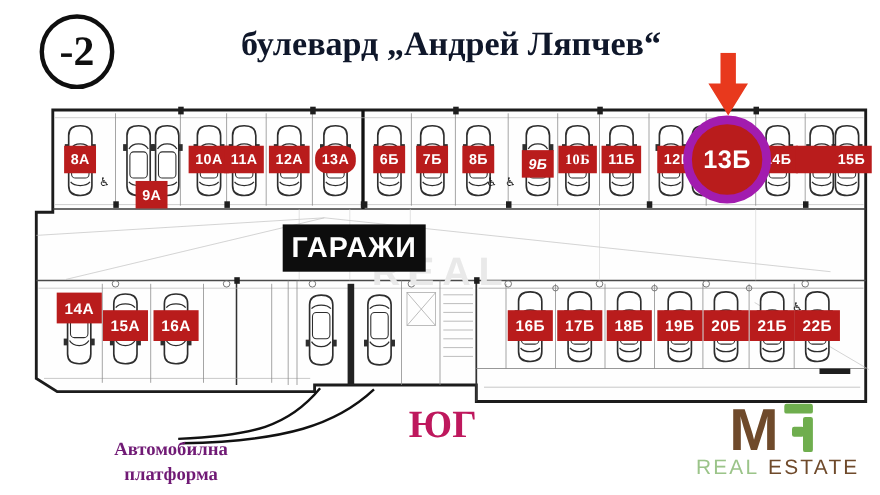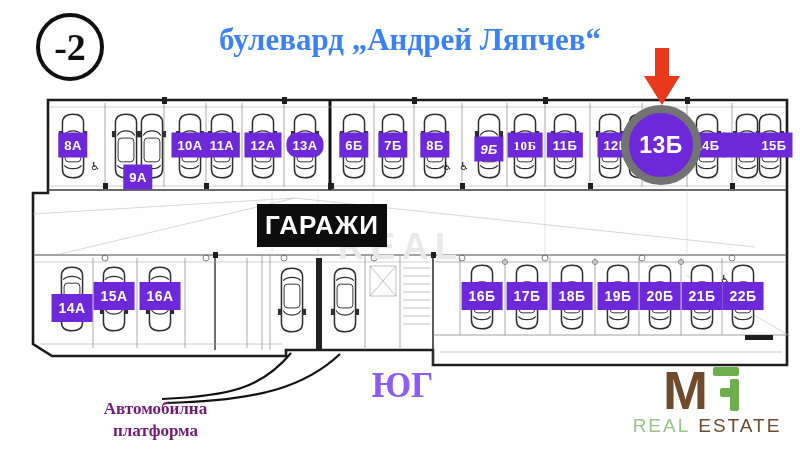--- a/index.html
+++ b/index.html
@@ -3,41 +3,41 @@
 <meta charset="utf-8">
 <style>
   html,body{margin:0;padding:0;background:#fff;}
   .stage{position:relative;width:800px;height:450px;background:#ffffff;overflow:hidden;
          font-family:"Liberation Sans",sans-serif;}
   
   .floor-badge{position:absolute;left:36px;top:13px;width:60px;height:60px;border:4px solid #0f0f0f;
     border-radius:50%;display:flex;align-items:center;justify-content:center;
     font:bold 38px "Liberation Serif",serif;color:#0f0f0f;z-index:6;}
   .title{position:absolute;left:140px;top:22px;width:540px;margin:0;text-align:center;
-    font:bold 31px "Liberation Serif",serif;color:#3b82f6;z-index:6;white-space:nowrap;}
+    font:bold 31px "Liberation Serif",serif;color:#0f172a;z-index:6;white-space:nowrap;}
   .arrow{position:absolute;left:643px;top:48px;z-index:7;}
   
   .plan-svg{position:absolute;left:0;top:0;z-index:1;}
   
-  .spot{position:absolute;transform:translate(-50%,-50%);background:#6d28d9;color:#fff;
+  .spot{position:absolute;transform:translate(-50%,-50%);background:#b91c1c;color:#fff;
     font-weight:bold;font-size:13px;line-height:1;padding:6px 6px;white-space:nowrap;
     letter-spacing:.4px;z-index:3;}
   .spot.big{font-size:14px;padding:7px 7px;}
-  .spot.circle{width:64px;height:64px;padding:0;border:8px solid #737373;border-radius:50%;
+  .spot.circle{width:64px;height:64px;padding:0;border:8px solid #a21caf;border-radius:50%;
     display:flex;align-items:center;justify-content:center;font-size:23px;z-index:5;}
   .wc{position:absolute;transform:translate(-50%,-50%);font-family:"DejaVu Sans",sans-serif;
     font-size:11px;color:#1a1a1a;z-index:2;}
   
   .garages-box{position:absolute;left:257px;top:204px;width:130px;height:43px;background:#0d0d0d;
     color:#fff;display:flex;align-items:center;justify-content:center;
     font:bold 26px "Liberation Sans",sans-serif;letter-spacing:1px;z-index:3;}
   .watermark{position:absolute;left:338px;top:226px;font:bold 36px "Liberation Sans",sans-serif;
     color:#e9e9e9;letter-spacing:7px;z-index:2;}
   .south{position:absolute;left:330px;top:366px;width:145px;text-align:center;
-    font:bold 35px "Liberation Serif",serif;color:#8b5cf6;z-index:6;}
+    font:bold 35px "Liberation Serif",serif;color:#be185d;z-index:6;}
   .platform{position:absolute;left:68px;top:398px;width:175px;text-align:center;
     font:bold 17px "Liberation Serif",serif;color:#701a75;line-height:1.3;z-index:6;}
   
   .logo{position:absolute;left:618px;top:366px;width:178px;text-align:center;z-index:6;}
   .logo-mark{display:block;margin:0 auto;}
   .logo-text{margin-top:1px;font-size:19px;letter-spacing:2px;white-space:nowrap;}
   .logo-real{margin-right:8px;}
 </style>
 </head>
 <body>
@@ -288,21 +288,21 @@
       <div class="spot" style="left: 354px; top: 145px;">6Б</div>
       <div class="spot" style="left: 393px; top: 145px;">7Б</div>
       <div class="spot" style="left: 435px; top: 145px;">8Б</div>
       <div class="spot" style="left: 489px; top: 149px; font-style: italic;">9Б</div>
       <div class="spot" style="left: 525px; top: 145px; font-family: Liberation Serif, serif;">10Б</div>
       <div class="spot" style="left: 565px; top: 145px;">11Б</div>
       <div class="spot" style="left: 616px; top: 145px;">12Б</div>
       <div class="spot circle" style="left: 661px; top: 145px;">13Б</div>
       <div class="spot" style="left: 707px; top: 145px;">14Б</div>
       <div class="spot" style="left: 758px; top: 145px; padding-left: 38px;">15Б</div>
-      <div class="spot big" style="left: 72px; top: 308px;">14А</div>
+      <div class="spot big" style="left: 72px; top: 280px;">14А</div>
       <div class="spot big" style="left: 114px; top: 296px;">15А</div>
       <div class="spot big" style="left: 160px; top: 296px;">16А</div>
       <div class="spot big" style="left: 482px; top: 296px;">16Б</div>
       <div class="spot big" style="left: 527px; top: 296px;">17Б</div>
       <div class="spot big" style="left: 572px; top: 296px;">18Б</div>
       <div class="spot big" style="left: 618px; top: 296px;">19Б</div>
       <div class="spot big" style="left: 660px; top: 296px;">20Б</div>
       <div class="spot big" style="left: 702px; top: 296px;">21Б</div>
       <div class="spot big" style="left: 743px; top: 296px;">22Б</div>
     </div>

